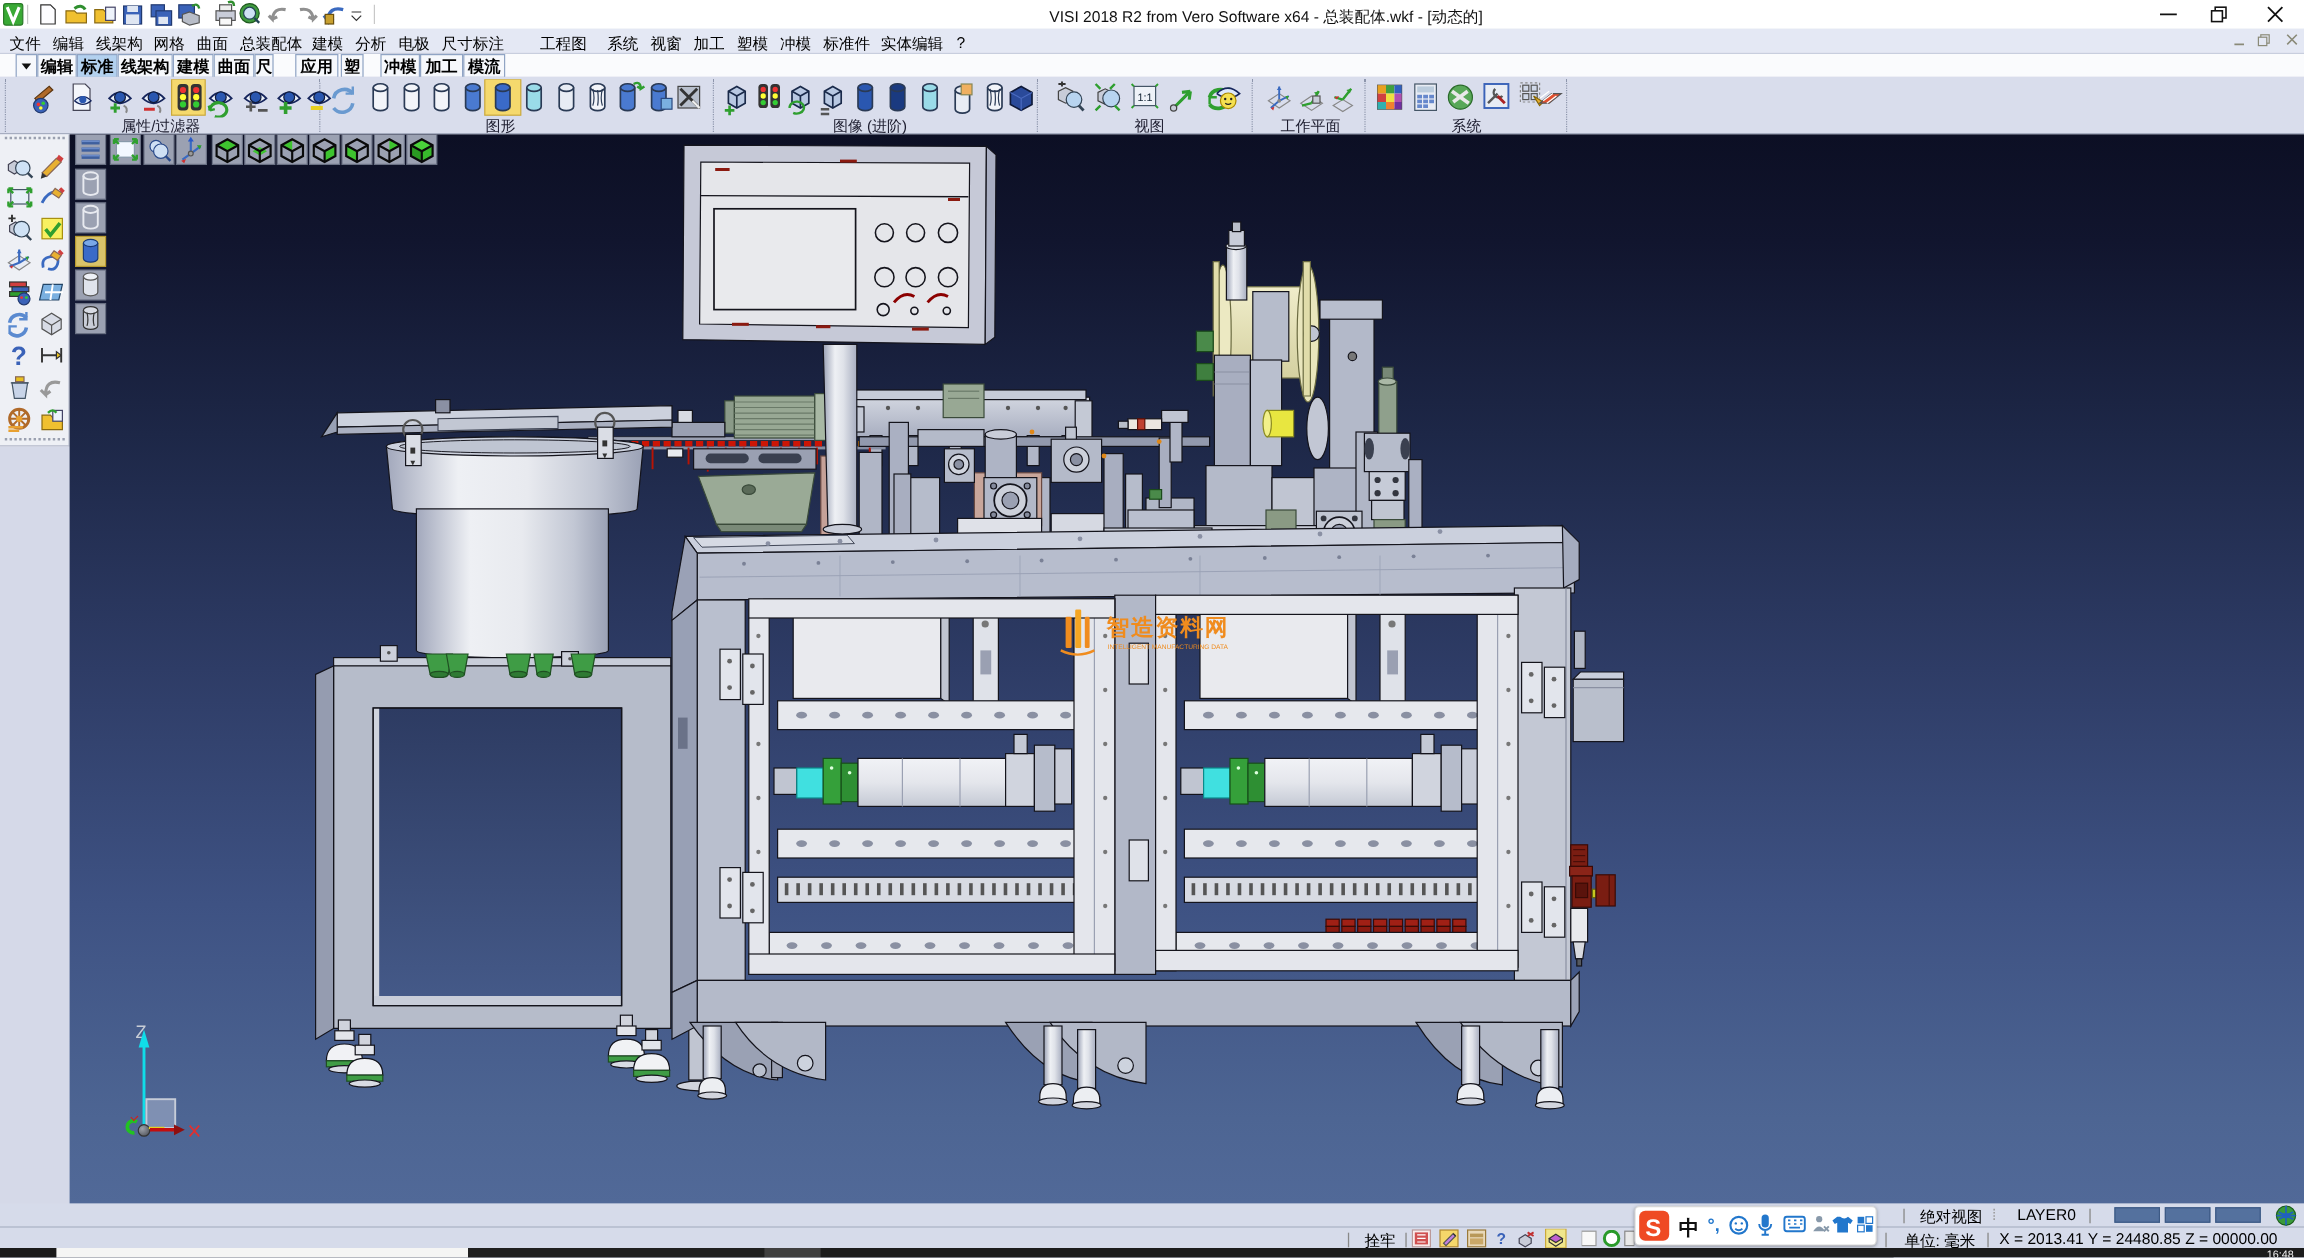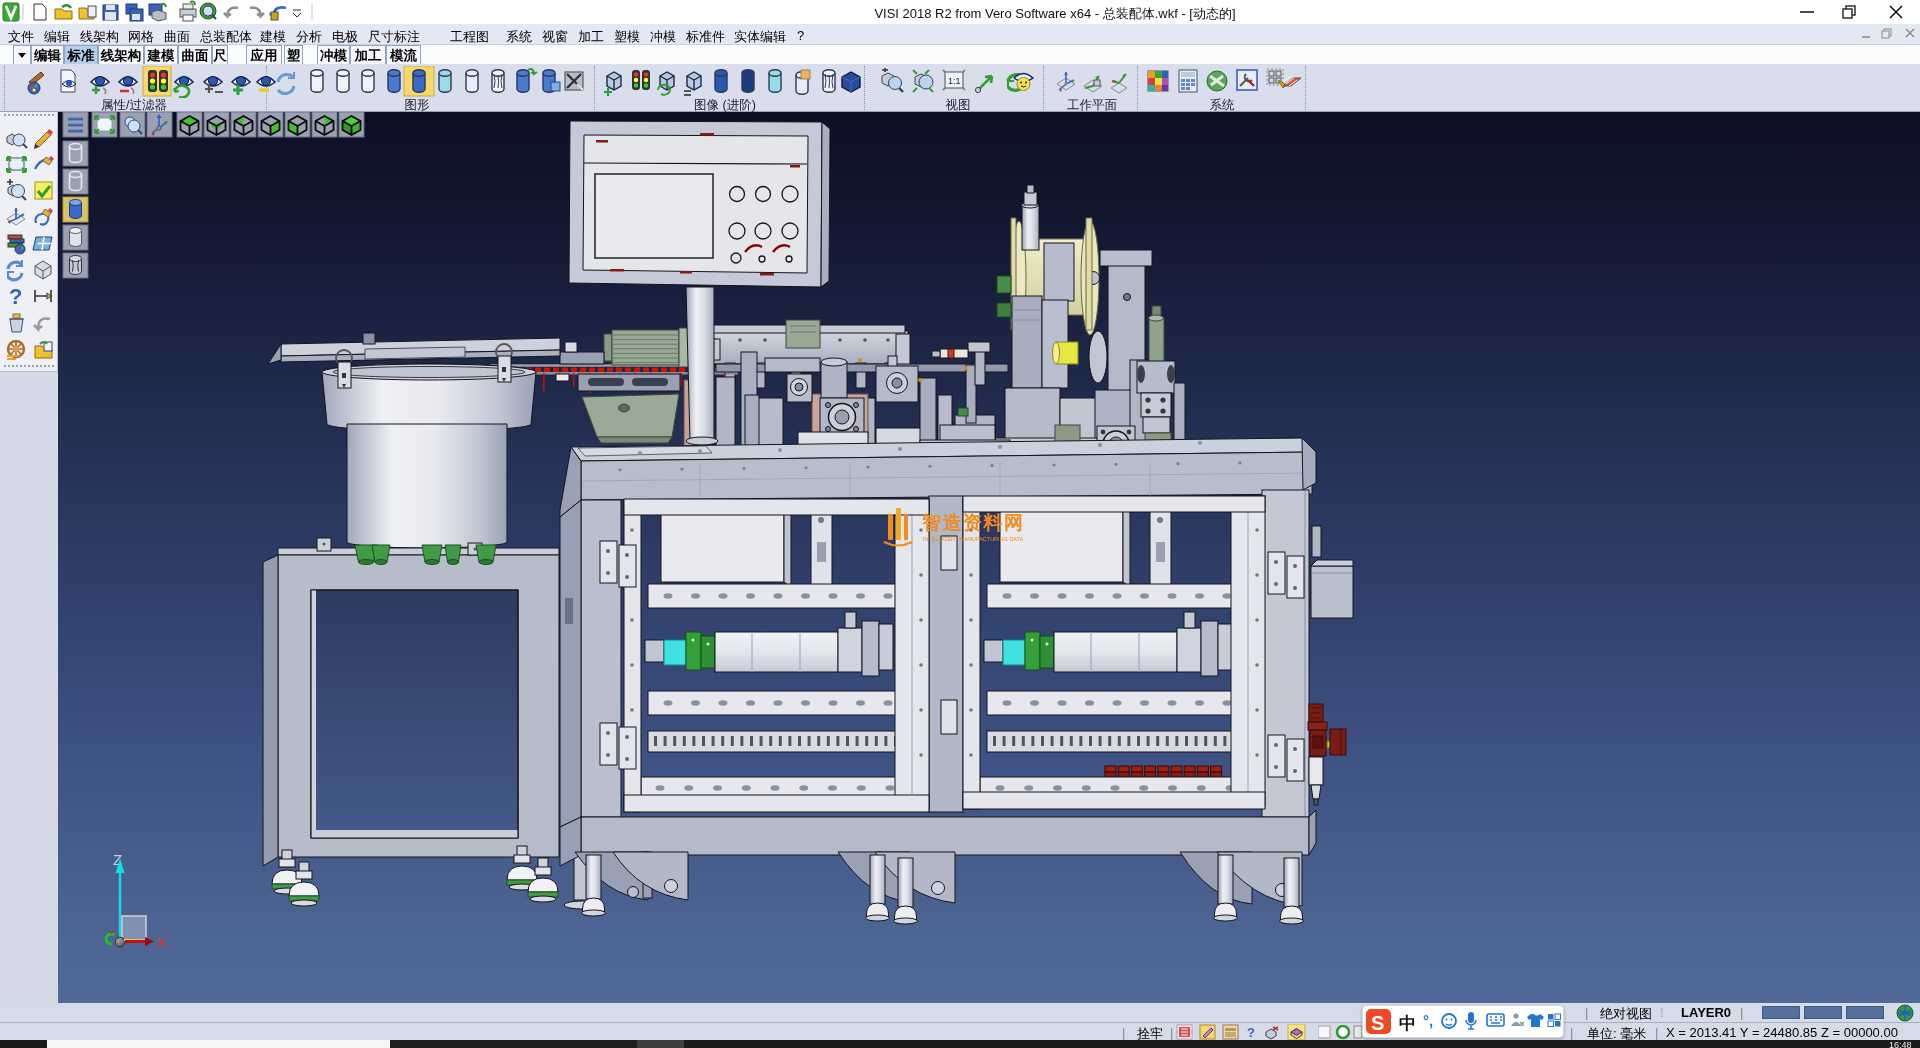--- a/index.html
+++ b/index.html
@@ -1202,21 +1202,21 @@
       <path d="M69.5,258.5 v13 a6,3 0 0 0 12,0 v-13" fill="#c8ccd6" stroke="#333"></path>
       <ellipse cx="75.5" cy="258.5" rx="6" ry="3" fill="#d8dbe3" stroke="#333"></ellipse>
       <path d="M72.5,260.5 q1.5,6 0,11 M78.5,260.5 q-1.5,6 0,11" stroke="#333" fill="none"></path>
     </svg>
 </div>
 <div id="status1" class="abs">
     <span class="s1t" style="left:1478px">绝对 XY 视图</span>
     <span class="s1t" style="left:1585px;color:#888">|</span>
     <span class="s1t" style="left:1600px">绝对视图</span>
     <span class="s1t" style="left:1660px;color:#999;letter-spacing:1px">⁞</span>
-    <span class="s1t" style="left:1681px;font-weight:bold">LAYER0</span>
+    <span class="s1t" style="left:1681px;font-weight:normal">LAYER0</span>
     <span class="s1t" style="left:1740px;color:#888">|</span>
     <div class="abs" style="left:1762px;top:3px;width:38px;height:13px;background:#54719e;border:1px solid #3d5a85"></div>
     <div class="abs" style="left:1804px;top:3px;width:38px;height:13px;background:#54719e;border:1px solid #3d5a85"></div>
     <div class="abs" style="left:1846px;top:3px;width:38px;height:13px;background:#54719e;border:1px solid #3d5a85"></div>
     <svg class="abs" style="left:1896px;top:1px" width="20" height="18" viewBox="0 0 20 18">
       <circle cx="9" cy="9" r="8" fill="#3a9a3a" stroke="#1a5a1a"></circle>
       <path d="M3 6 q6 4 12 0 M3 12 q6 -4 12 0 M9 1 v16 M1 9 h16" stroke="#2060c0" fill="none" stroke-width="1.4"></path>
     </svg>
   </div>
 <div id="status2" class="abs">

